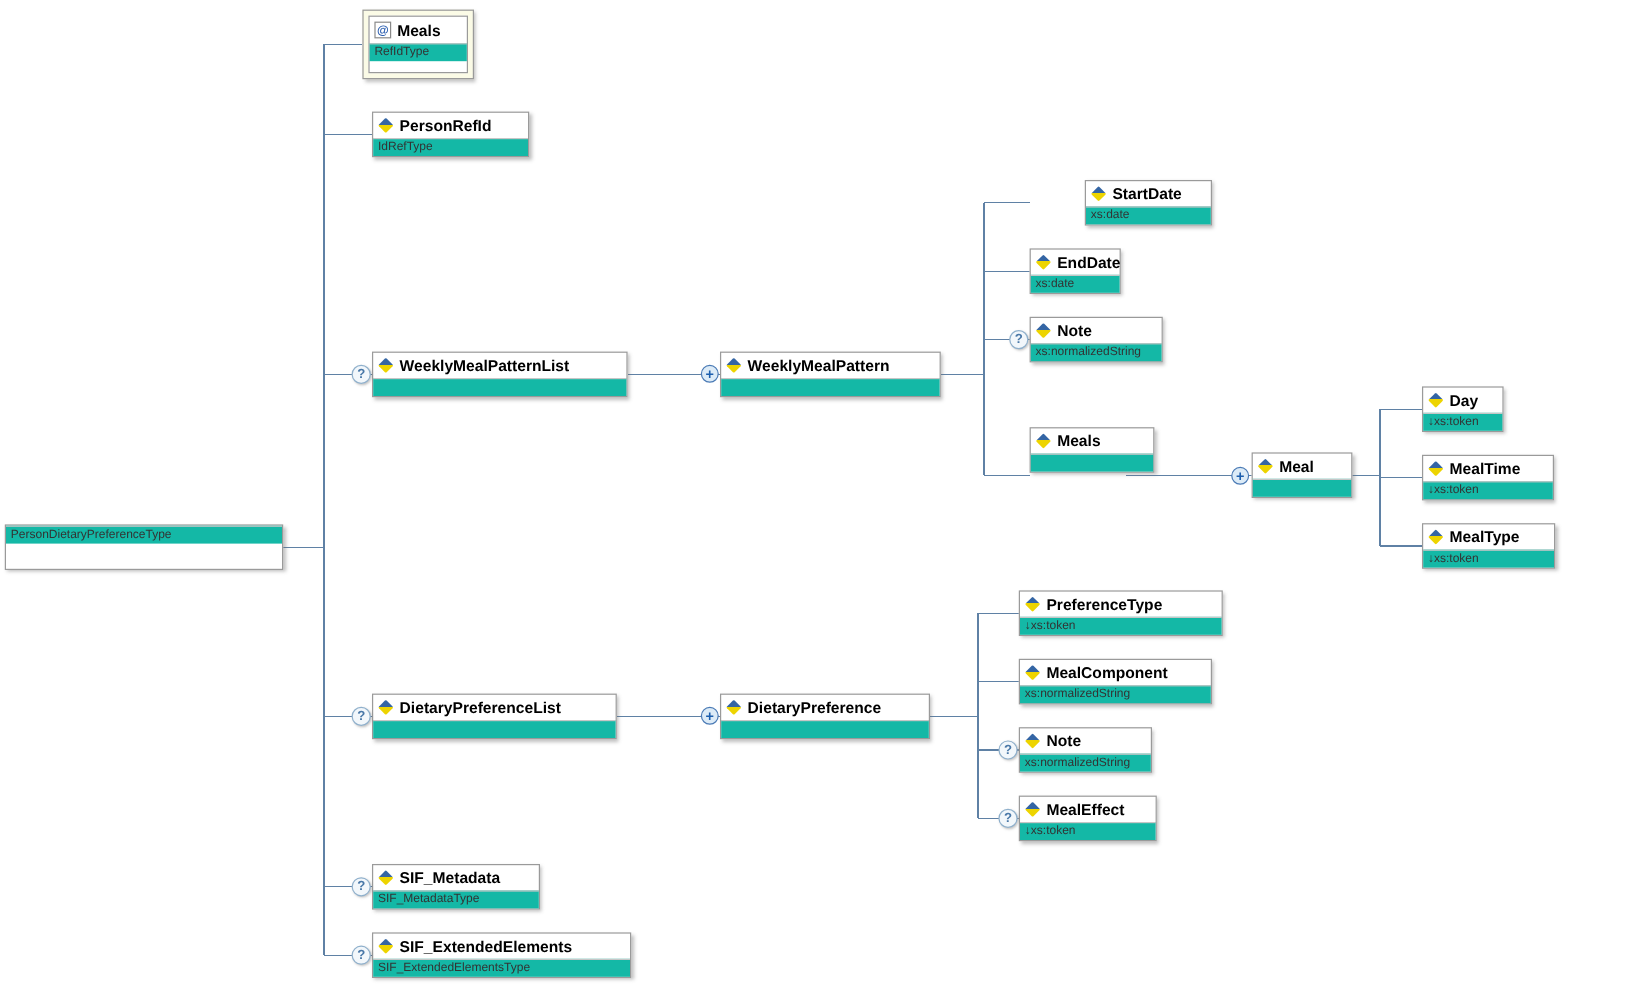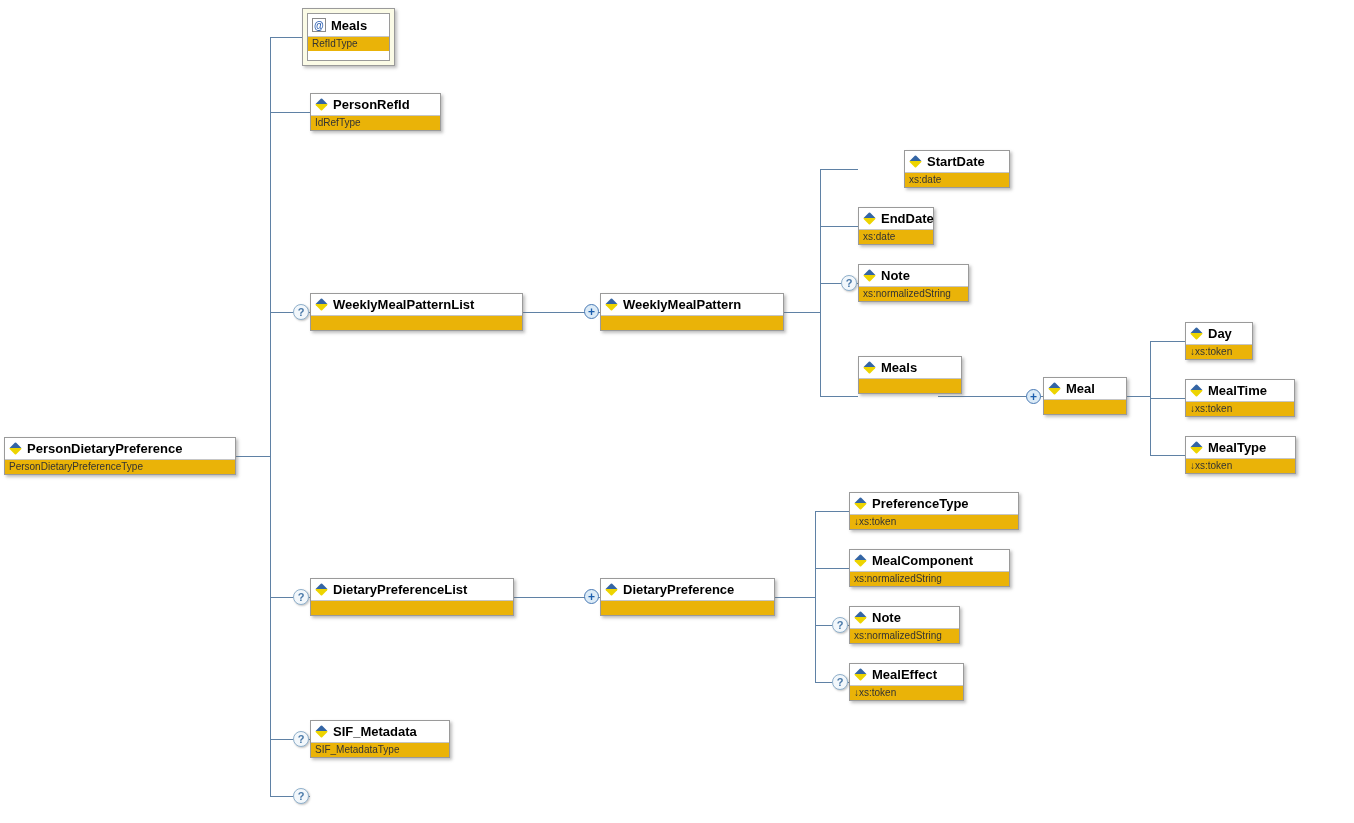--- a/index.html
+++ b/index.html
@@ -7,21 +7,21 @@
   html,body { margin:0; padding:0; background:#fff; }
   body { font-family:"Liberation Sans","DejaVu Sans",sans-serif; }
   .canvas { position:relative; width:1354px; height:823px; background:#ffffff; overflow:hidden; }
   svg.wires { position:absolute; left:0; top:0; pointer-events:none; }
 
   .node { position:absolute; height:38px; background:#ffffff; border:1px solid #9a9a9a;
           box-shadow:2px 2px 3px rgba(110,110,110,.45); }
   .node-title { display:flex; align-items:center; gap:5px; height:21px; padding:0 6px 0 4px;
                 font-weight:bold; font-size:13px; color:#000; white-space:nowrap; }
   .node-sub { height:15px; line-height:14px; font-size:10px; padding:0 4px; border-top:1px solid #c6c6c6;
-              background:#eab308; color:#333; white-space:nowrap; overflow:hidden; }
+              background:#14b8a6; color:#333; white-space:nowrap; overflow:hidden; }
 
   .el-icon { width:13px; height:11px; position:relative; flex:0 0 auto; }
   .el-icon::before { content:""; position:absolute; left:2px; top:1px; width:9px; height:9px;
                      transform:rotate(45deg); border-radius:1px;
                      background:linear-gradient(135deg,#3465a4 45%,#edd400 45%); }
 
   .attr-outer { position:absolute; background:#fbfbe6; border:1px solid #9a9a9a; padding:4px;
                 box-shadow:2px 2px 3px rgba(110,110,110,.45); }
   .attr-inner { background:#fff; border:1px solid #9a9a9a; height:100%; }
   .attr-inner .node-title { height:22px; }
@@ -54,24 +54,20 @@
 
       <path d="M1113,396 H1150 M1150,341 V455 M1150,341 H1185 M1150,398 H1185 M1150,455 H1185"></path>
 
       <path d="M514,597 H600"></path>
 
       <path d="M775,597 H815 M815,511 V682 M815,511 H849 M815,568 H849 M815,625 H849 M815,682 H849"></path>
     </g>
   </svg>
 
   <div class="node" style="left:4px;top:437px;width:232px">
-    <div class="node-title">
-      <span class="el-icon"></span>
-      <span>PersonDietaryPreference</span>
-    </div>
     <div class="node-sub">PersonDietaryPreferenceType</div>
   </div>
 
   <div class="attr-outer" style="left:302px;top:8px;width:93px;height:58px">
     <div class="attr-inner">
       <div class="node-title">
         <span class="at-icon">@</span>
         <span>Meals</span>
       </div>
       <div class="node-sub">RefIdType</div>
@@ -215,20 +211,27 @@
   </div>
 
   <div class="node" style="left:310px;top:720px;width:140px">
     <div class="node-title">
       <span class="el-icon"></span>
       <span>SIF_Metadata</span>
     </div>
     <div class="node-sub">SIF_MetadataType</div>
   </div>
 
+  <div class="node" style="left:310px;top:777px;width:216px">
+    <div class="node-title">
+      <span class="el-icon"></span>
+      <span>SIF_ExtendedElements</span>
+    </div>
+    <div class="node-sub">SIF_ExtendedElementsType</div>
+  </div>
 
   <div class="badge optional" style="left:293px;top:304px">
       <span>?</span>
     </div>
   <div class="badge optional" style="left:841px;top:275px">
       <span>?</span>
     </div>
   <div class="badge optional" style="left:293px;top:589px">
       <span>?</span>
     </div>

